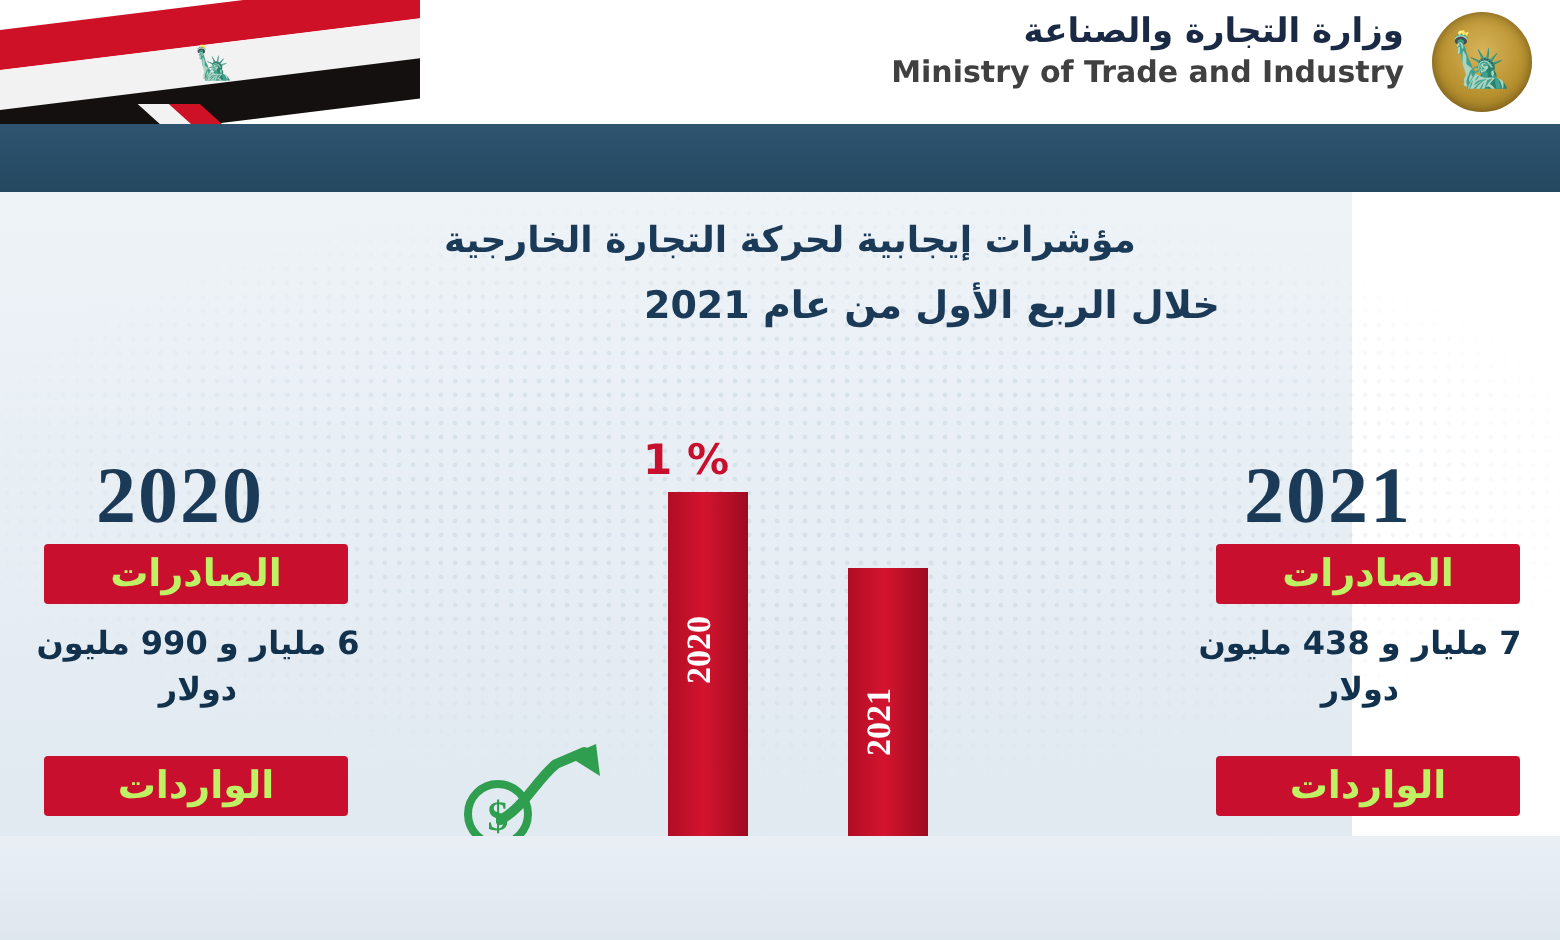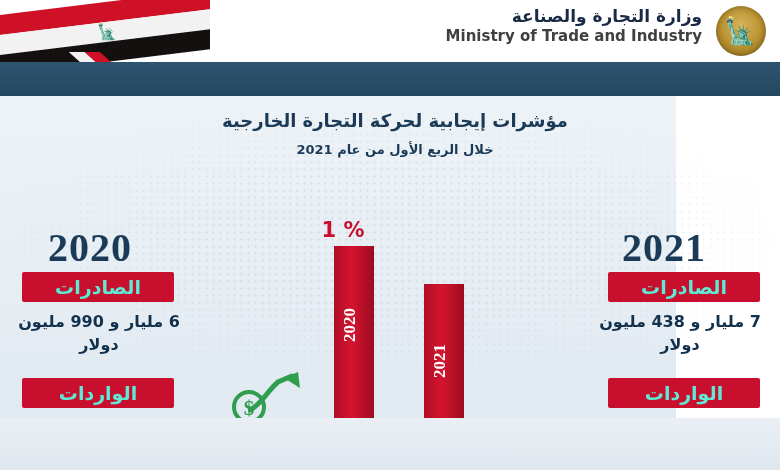--- a/index.html
+++ b/index.html
@@ -79,36 +79,36 @@
     -webkit-mask-image:radial-gradient(ellipse 70% 60% at 50% 45%,#000 35%,transparent 78%);
             mask-image:radial-gradient(ellipse 70% 60% at 50% 45%,#000 35%,transparent 78%);
   }
 
   
   .title1{
     position:absolute;left:180px;top:14px;width:430px;text-align:center;
     font-size:18px;font-weight:bold;color:#1b3a57;direction:rtl;
   }
   .title2{
-    position:absolute;left:180px;top:46px;width:430px;text-align:center;
-    font-size:13px;font-weight:bold;color:#1b3a57;direction:rtl;
+    position:absolute;left:180px;top:46px;width:430px;text-align:right;
+    font-size:19px;font-weight:bold;color:#1b3a57;direction:rtl;
   }
 
   
   .year{
     position:absolute;font-size:40px;font-weight:bold;color:#1b3a57;
     letter-spacing:1px;font-family:"Liberation Serif","DejaVu Serif",serif;
   }
   .year.left{left:48px;top:128px;}
   .year.right{left:622px;top:128px;}
 
   
   .pill{
     position:absolute;height:30px;line-height:30px;text-align:center;
-    background:#c8102e;color:#5eead4;font-size:19px;font-weight:bold;direction:rtl;
+    background:#c8102e;color:#bef264;font-size:19px;font-weight:bold;direction:rtl;
     border-radius:2px;
   }
   .valbox{
     position:absolute;text-align:center;direction:rtl;
     font-size:16px;font-weight:bold;color:#12314d;line-height:1.45;
   }
 
   
   .l-exp-pill{left:22px;top:176px;width:152px;}
   .l-exp-val{left:4px;top:214px;width:190px;}

